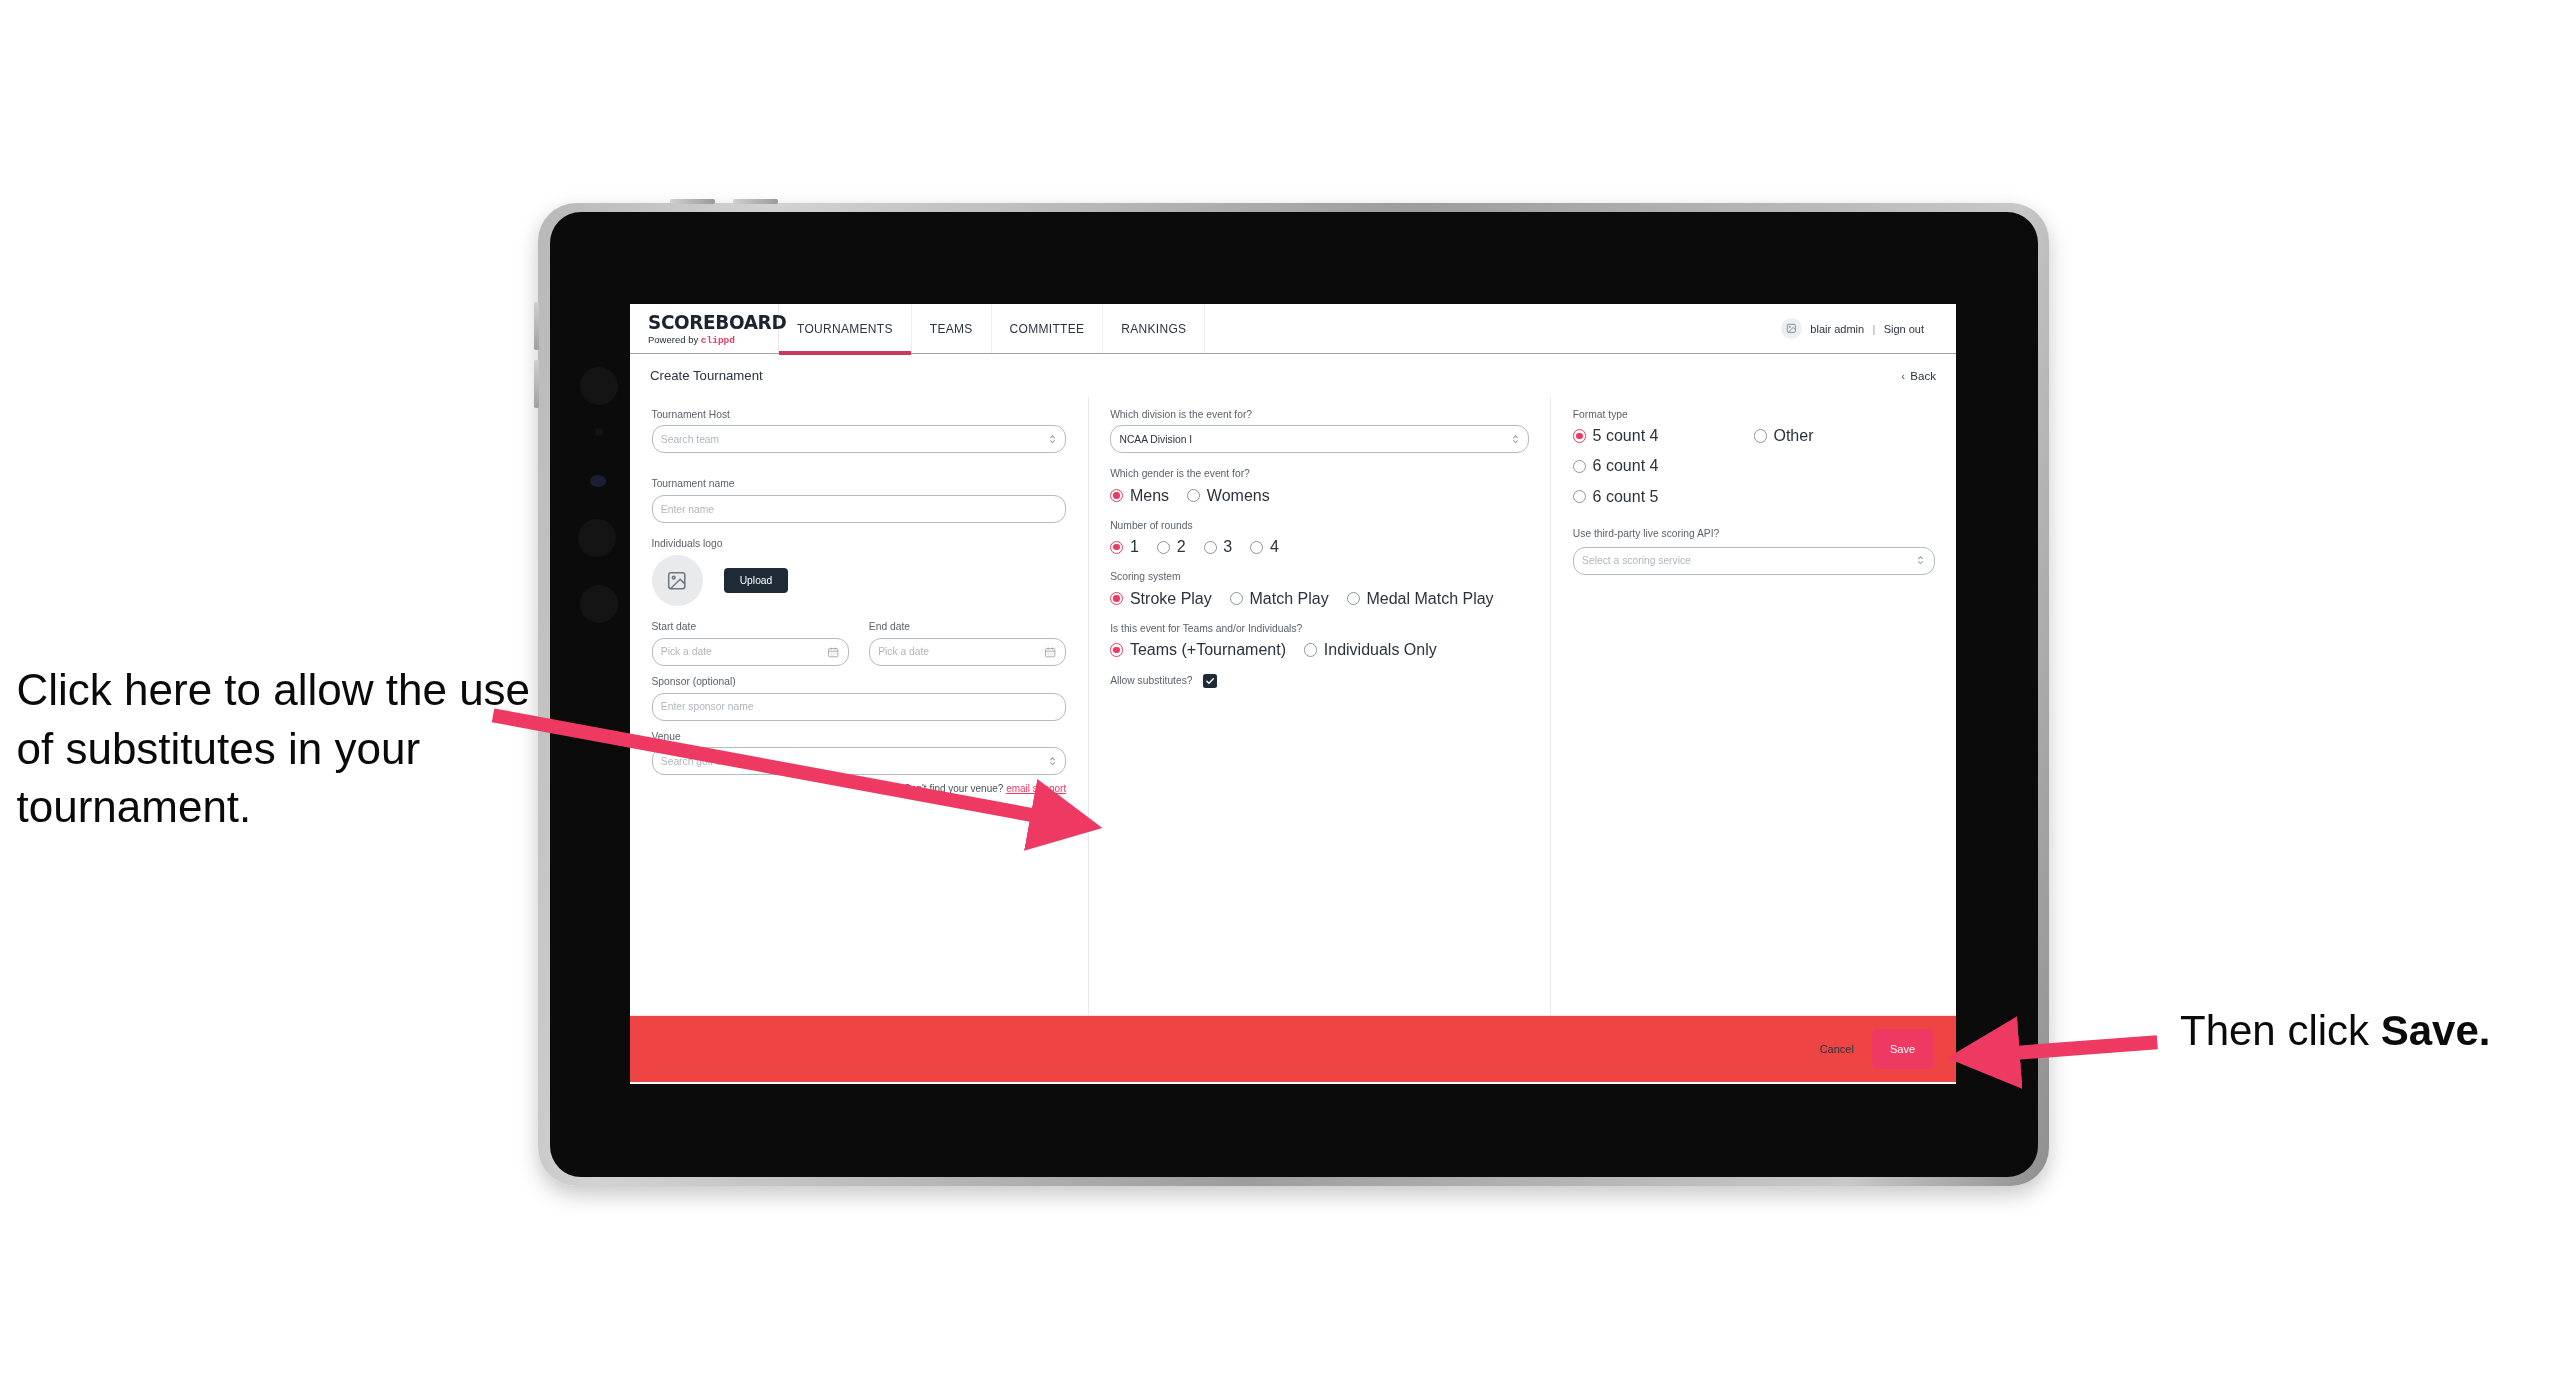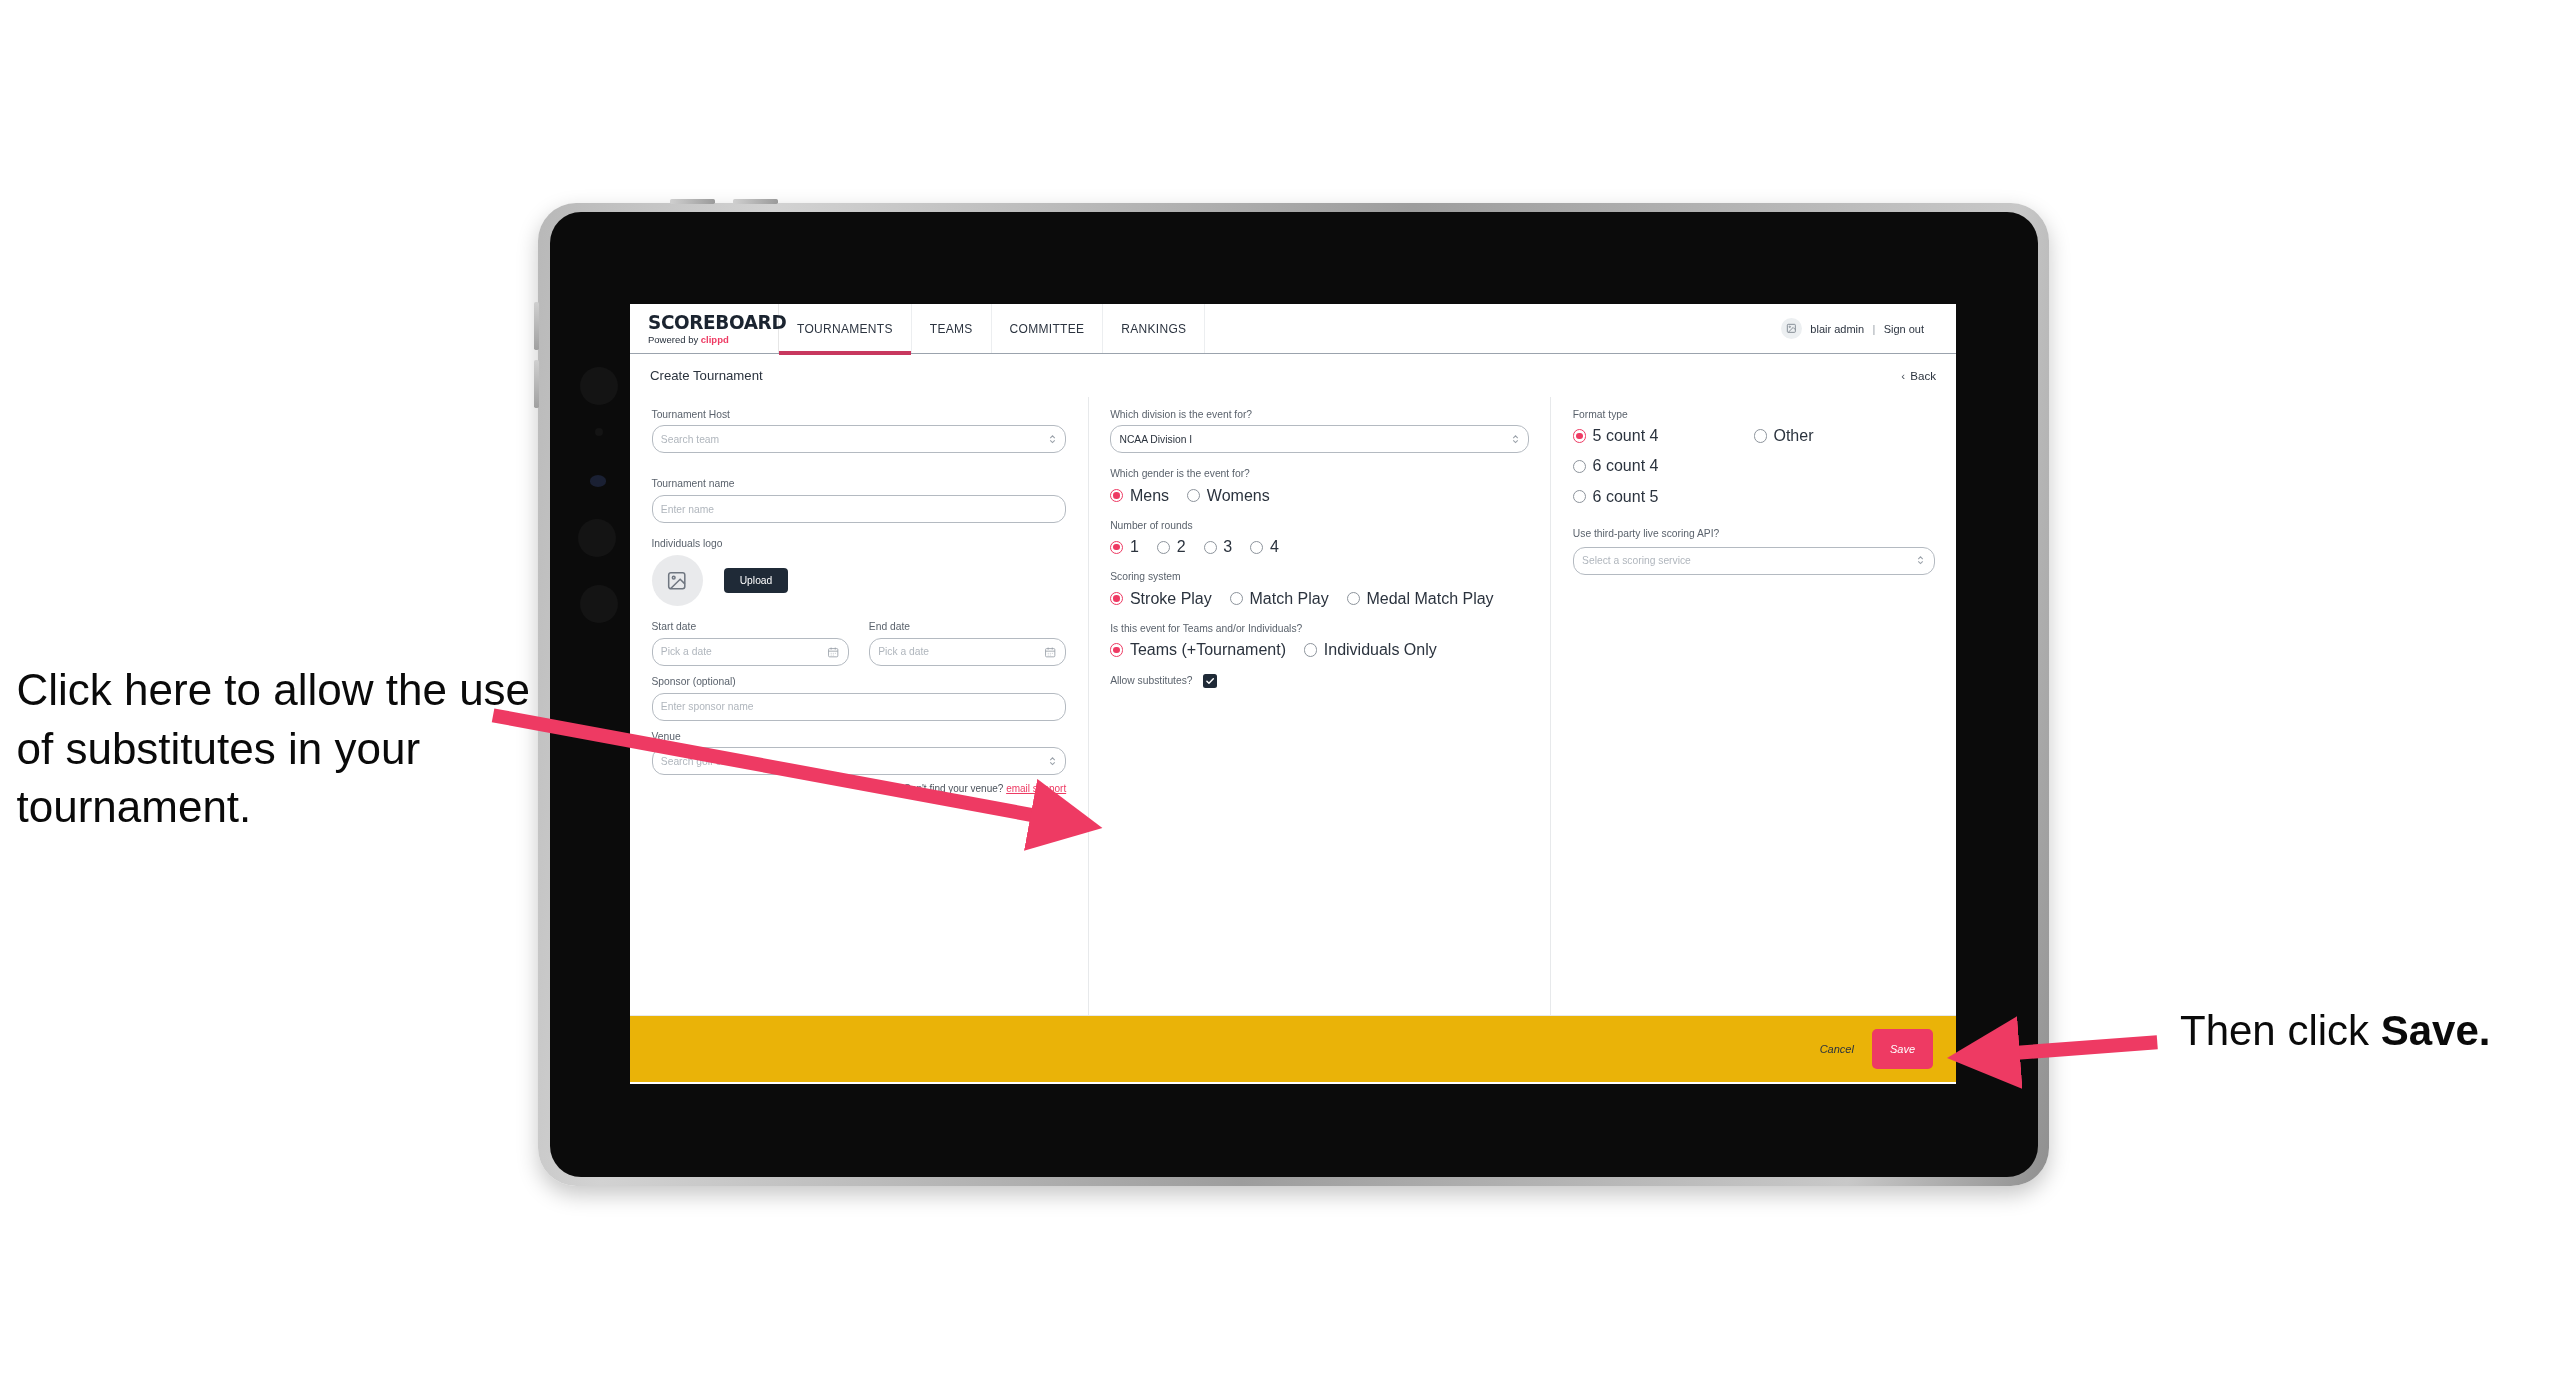--- a/index.html
+++ b/index.html
@@ -71,21 +71,21 @@
     line-height: 1;
     transform: scaleX(0.92);
     transform-origin: left center;
   }
   .brand-sub {
     margin-top: 3.3px;
     font-size: 9.5px;
     color: #262f3b;
     line-height: 1;
   }
-  .brand-sub b { color:#ee3a63; font-weight:700; }
+  .brand-sub b { color:#ee3a63; font-weight:700;font-family:Liberation Mono, monospace; }
 
   .navtabs { display:flex; align-items:stretch; }
   .navtab {
     position: relative;
     display:flex; align-items:center;
     padding: 0 18px;
     font-size: 12px;
     color: #2c3440;
     letter-spacing: 0.3px;
     border-right: 0.8px solid #eceef0;
@@ -218,22 +218,21 @@
     cursor:pointer;
   }
   .checkbox svg { display:block; }
 
   
   .app-footer {
     height: 66px;
     display:flex; align-items:center; justify-content:flex-end;
     gap: 18px;
     padding-right: 23px;
-    background:#eab308;
-    font-style:italic;
+    background:#ef4444;
   }
   .cancel-btn { font-size:11px; color:#2b333e; cursor:pointer; }
   .save-btn {
     background:#ee3a63; color:#fff;
     font-size: 11px;
     padding: 14px 18px;
     border-radius: 5px;
     cursor:pointer;
   }
 

